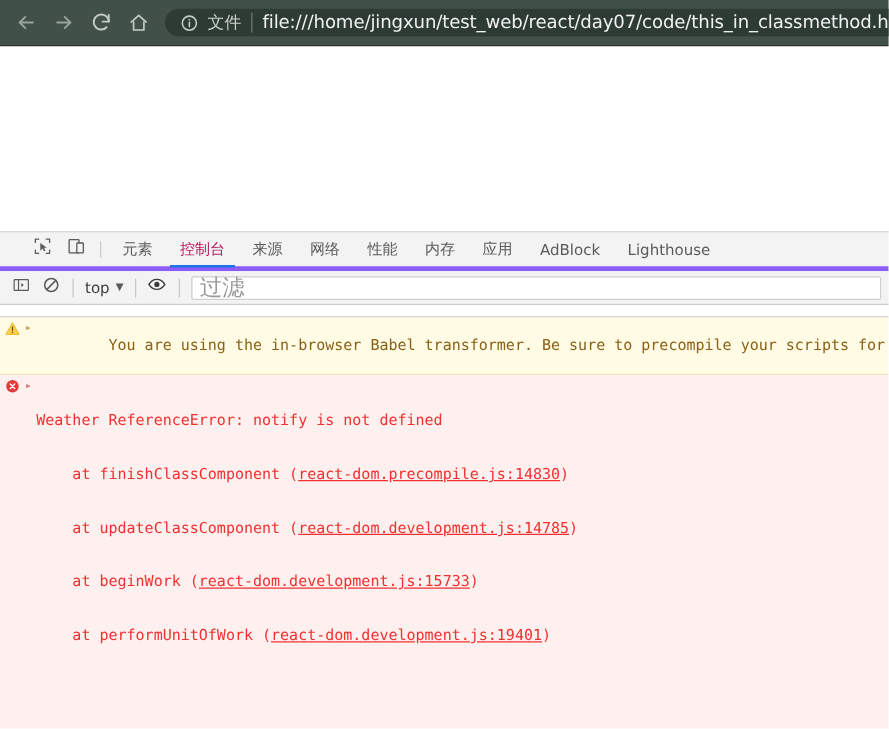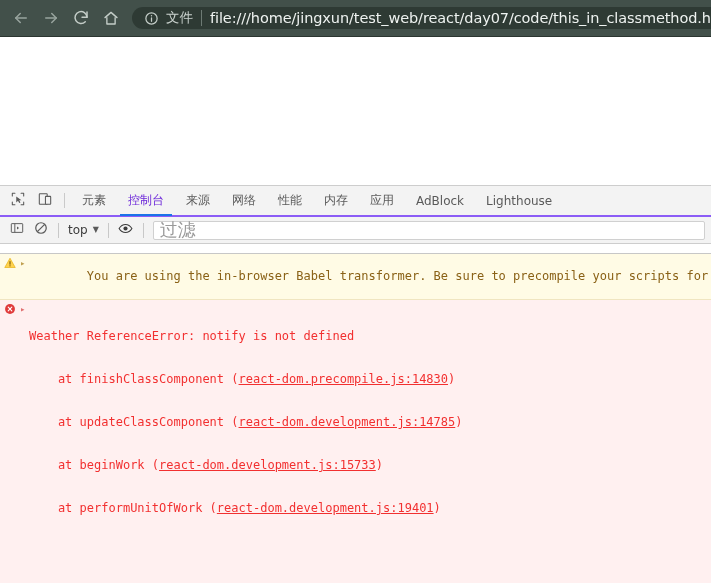--- a/index.html
+++ b/index.html
@@ -97,22 +97,22 @@
     display: flex;
     flex-direction: column;
     overflow: hidden;
   }
   .dt-tabbar {
     height: 31px;
     flex: 0 0 auto;
     display: flex;
     align-items: stretch;
     background: #f3f3f3;
-    border-bottom: 2px solid #8b5cf6;
-    padding-left: 4px;
+    border-bottom: 4px solid #8b5cf6;
+    padding-left: 20px;
     box-sizing: border-box;
   }
   .dt-tool-icon {
     width: 27px;
     display: flex;
     align-items: center;
     justify-content: center;
     flex: 0 0 auto;
   }
   .dt-tabbar .vdiv {
@@ -125,21 +125,21 @@
     display: flex;
     align-items: center;
     padding: 0 11px;
     font-size: 12px;
     color: #5a5a5a;
     white-space: nowrap;
     position: relative;
     flex: 0 0 auto;
     font-family: "DejaVu Sans", sans-serif;
   }
-  .dt-tab.active { color: #6d28d9; }
+  .dt-tab.active { color: #be185d; }
   .dt-tab.active::after {
     content: "";
     position: absolute;
     left: 3px; right: 3px; bottom: -1px;
     height: 2px;
     background: #1a73e8;
   }
 
   .dt-consolebar {
     height: 27px;

